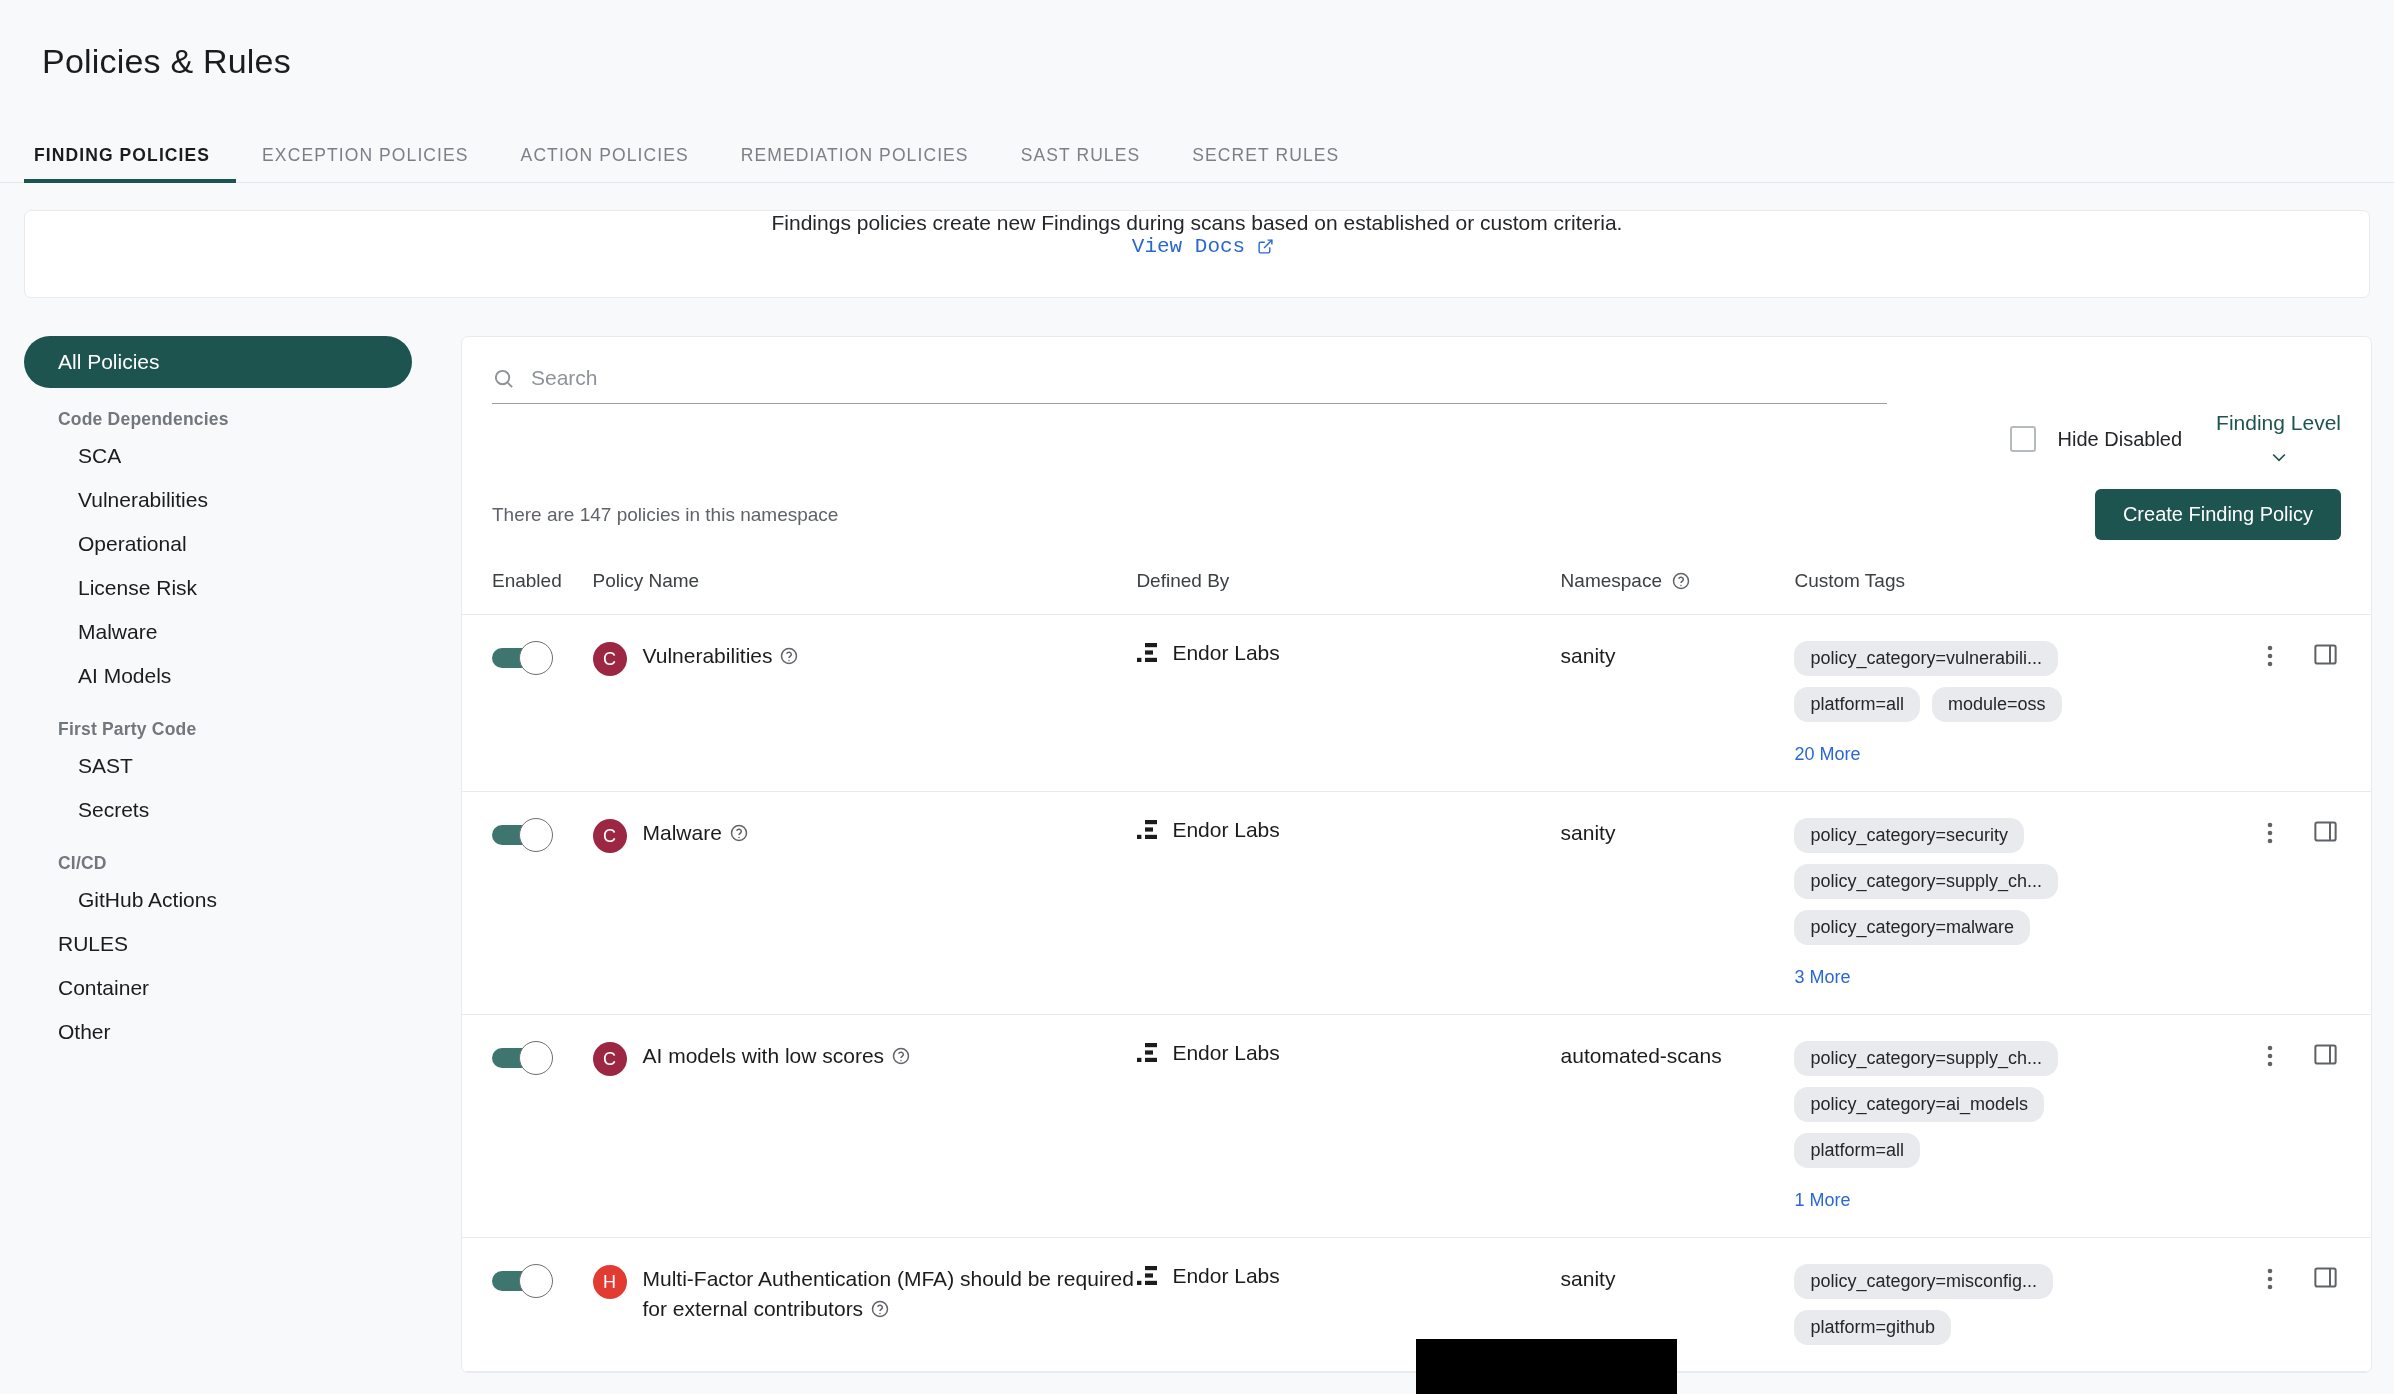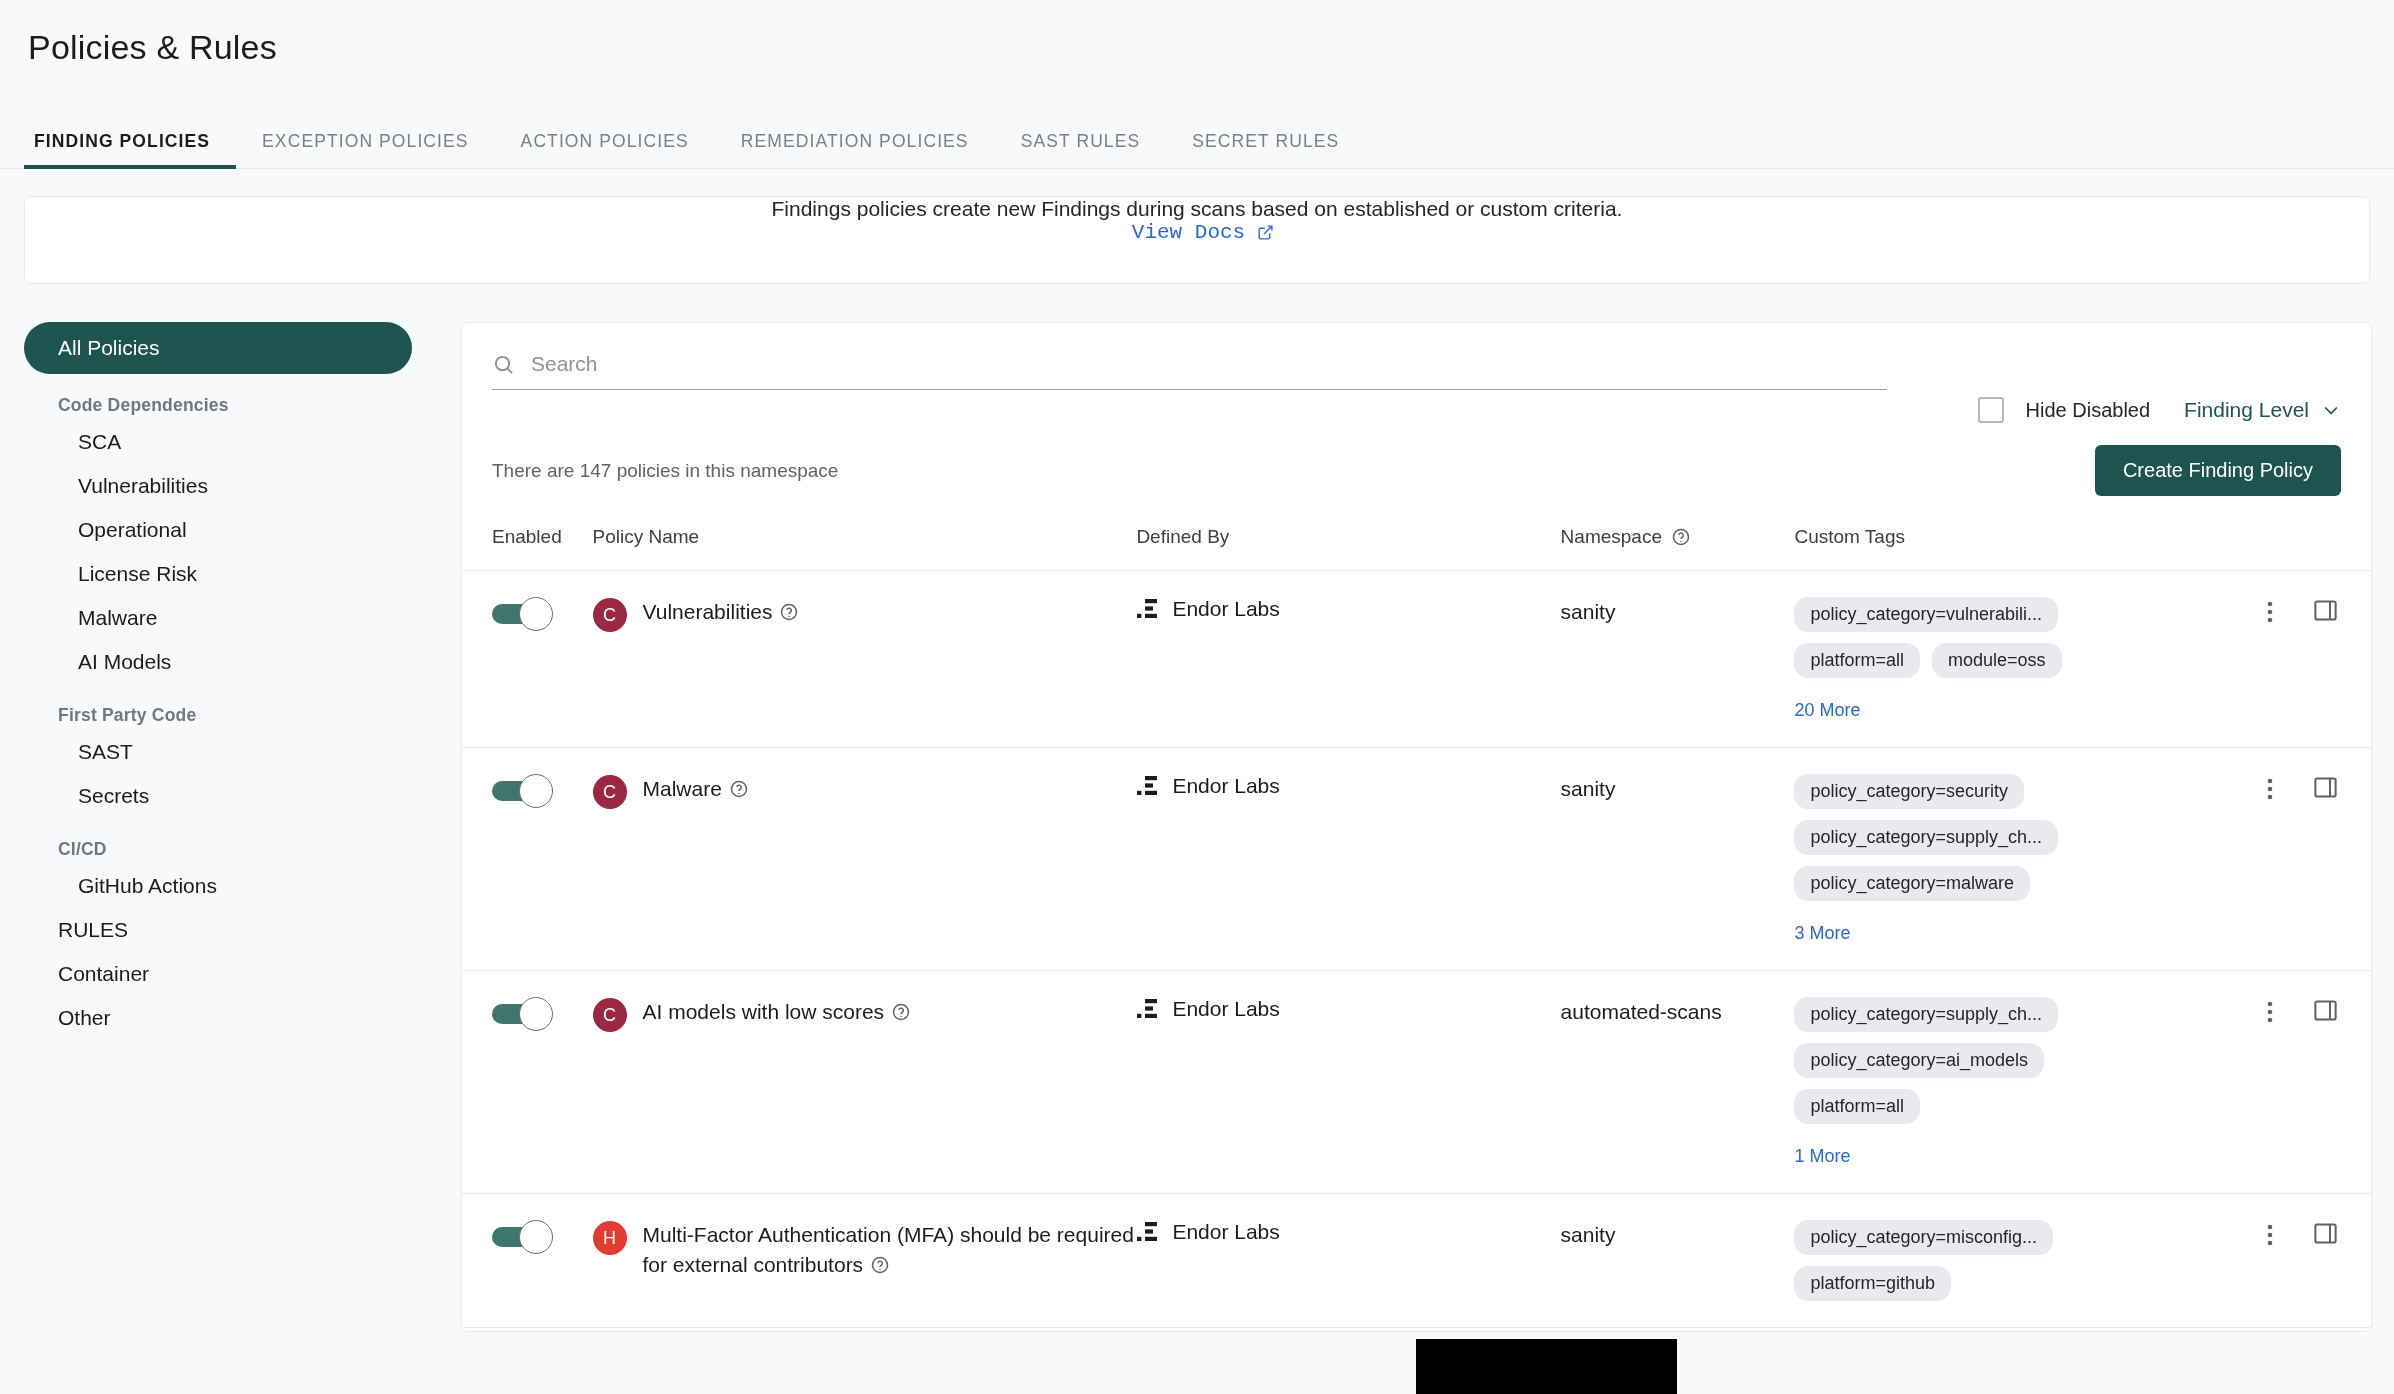--- a/index.html
+++ b/index.html
@@ -12,21 +12,21 @@
     overflow: hidden;
   }
 
   
   .page-title {
     font-size: 34px;
     font-weight: 400;
     letter-spacing: .2px;
     color: #1b1c1e;
     padding: 24px 0 0 24px;
-    margin: 4px;
+    margin: 18px;
   }
 
   
   .tabs {
     display: flex;
     align-items: flex-end;
     gap: 0;
     padding: 0 0 0 24px;
     margin-top: 44px;
     border-bottom: 1px solid #e3e6ea;
@@ -171,20 +171,21 @@
     border: 2px solid #b5babf;
     border-radius: 3px;
     background: #fff;
     cursor: pointer;
   }
   .chk-label { font-size: 20px; color: #24262a; cursor: pointer; }
   .select-trigger {
     display: flex; align-items: center; gap: 12px;
     color: #1d5450; font-size: 21px; cursor: pointer;
     margin-left: 12px;
+    flex-direction: column;
   }
   .caret { width: 20px; height: 20px; }
 
   .subrow {
     display: flex;
     align-items: center;
     justify-content: space-between;
     margin-top: 22px;
     padding-bottom: 22px;
   }

